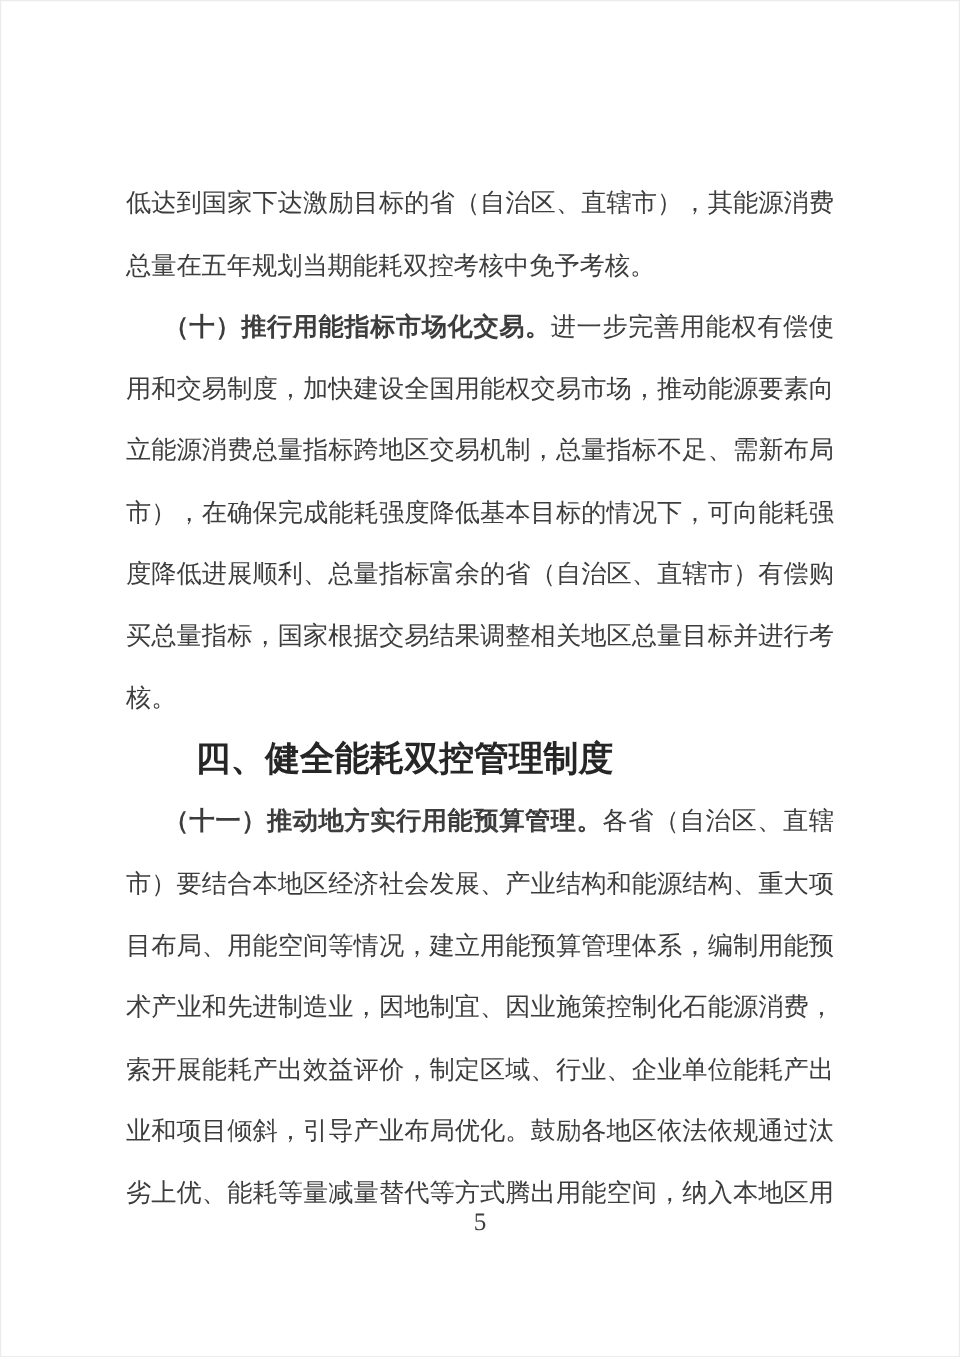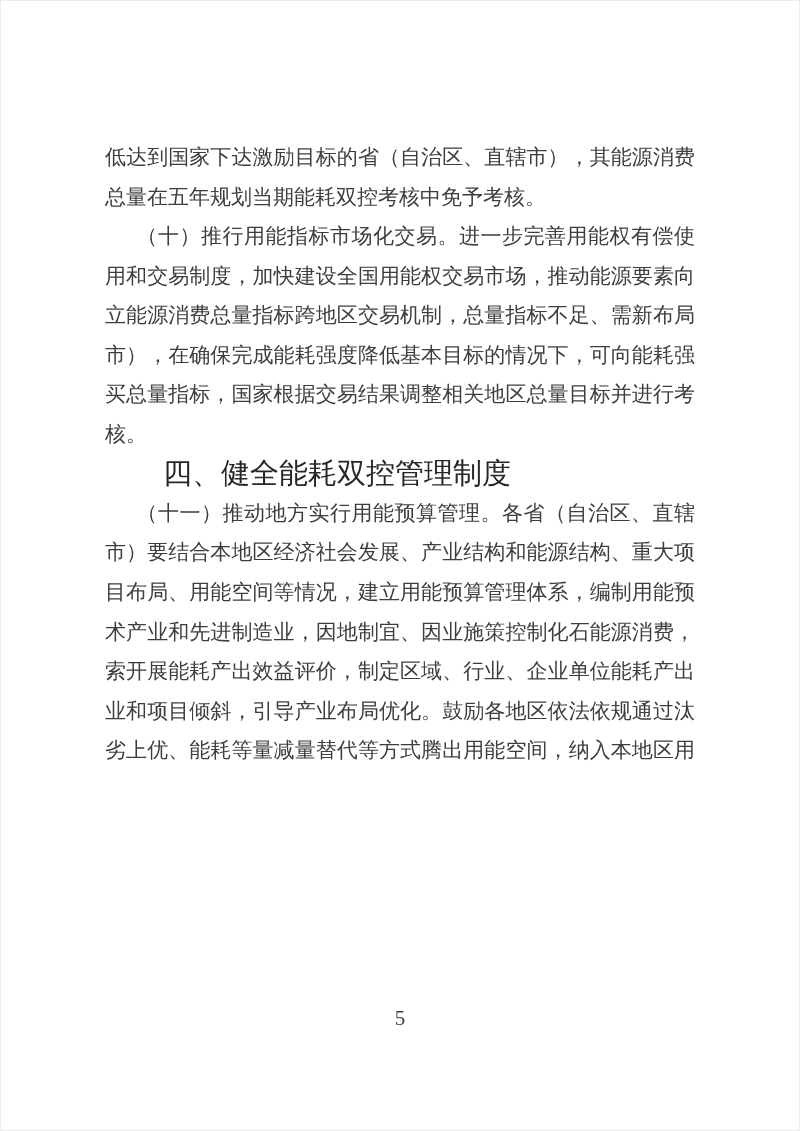--- a/index.html
+++ b/index.html
@@ -26,37 +26,38 @@
     height: 39.55px;
     line-height: 39.55px;
     font-size: 21px;
     color: var(--body-color, #3d3d3d);
     letter-spacing: 0;
     white-space: nowrap;
     text-align: justify;
     text-justify: inter-character;
     text-align-last: left;
     overflow: visible;
+    margin-top: 12px;
   }
   .line.just {
     white-space: normal;
     text-align-last: justify;
   }
   .line.indent {
     text-indent: 1.5em;
   }
   .line.heading {
     font-family: "Liberation Sans", "DejaVu Sans", sans-serif;
     font-weight: 700;
     color: var(--heading-color, #262626);
     text-indent: 2em;
     font-size: 29px;
   }
   .bold {
-    font-weight: 400;
+    font-weight: 700;
   }
   .page-number {
     position: absolute;
     left: 0;
     top: 1000px;
     width: 800px;
     text-align: center;
     font-size: 21px;
     line-height: 36px;
     color: var(--body-color, #3d3d3d);
@@ -67,20 +68,21 @@
 <body>
 
 <div class="page">
   <div class="text-column">
       <div class="line body just"><span>低达到国家下达激励目标的省（自治区、直辖市），其能源消费</span></div>
       <div class="line body"><span>总量在五年规划当期能耗双控考核中免予考核。</span></div>
       <div class="line body indent just"><span class="bold">（十）推行用能指标市场化交易。</span><span>进一步完善用能权有偿使</span></div>
       <div class="line body just"><span>用和交易制度，加快建设全国用能权交易市场，推动能源要素向</span></div>
       <div class="line body just"><span>立能源消费总量指标跨地区交易机制，总量指标不足、需新布局</span></div>
       <div class="line body just"><span>市），在确保完成能耗强度降低基本目标的情况下，可向能耗强</span></div>
+      <div class="line body just"><span>度降低进展顺利、总量指标富余的省（自治区、直辖市）有偿购</span></div>
       <div class="line body just"><span>买总量指标，国家根据交易结果调整相关地区总量目标并进行考</span></div>
       <div class="line body"><span>核。</span></div>
       <div class="line heading"><span class="bold">四、健全能耗双控管理制度</span></div>
       <div class="line body indent just"><span class="bold">（十一）推动地方实行用能预算管理。</span><span>各省（自治区、直辖</span></div>
       <div class="line body just"><span>市）要结合本地区经济社会发展、产业结构和能源结构、重大项</span></div>
       <div class="line body just"><span>目布局、用能空间等情况，建立用能预算管理体系，编制用能预</span></div>
       <div class="line body just"><span>术产业和先进制造业，因地制宜、因业施策控制化石能源消费，</span></div>
       <div class="line body just"><span>索开展能耗产出效益评价，制定区域、行业、企业单位能耗产出</span></div>
       <div class="line body just"><span>业和项目倾斜，引导产业布局优化。鼓励各地区依法依规通过汰</span></div>
       <div class="line body just"><span>劣上优、能耗等量减量替代等方式腾出用能空间，纳入本地区用</span></div>

